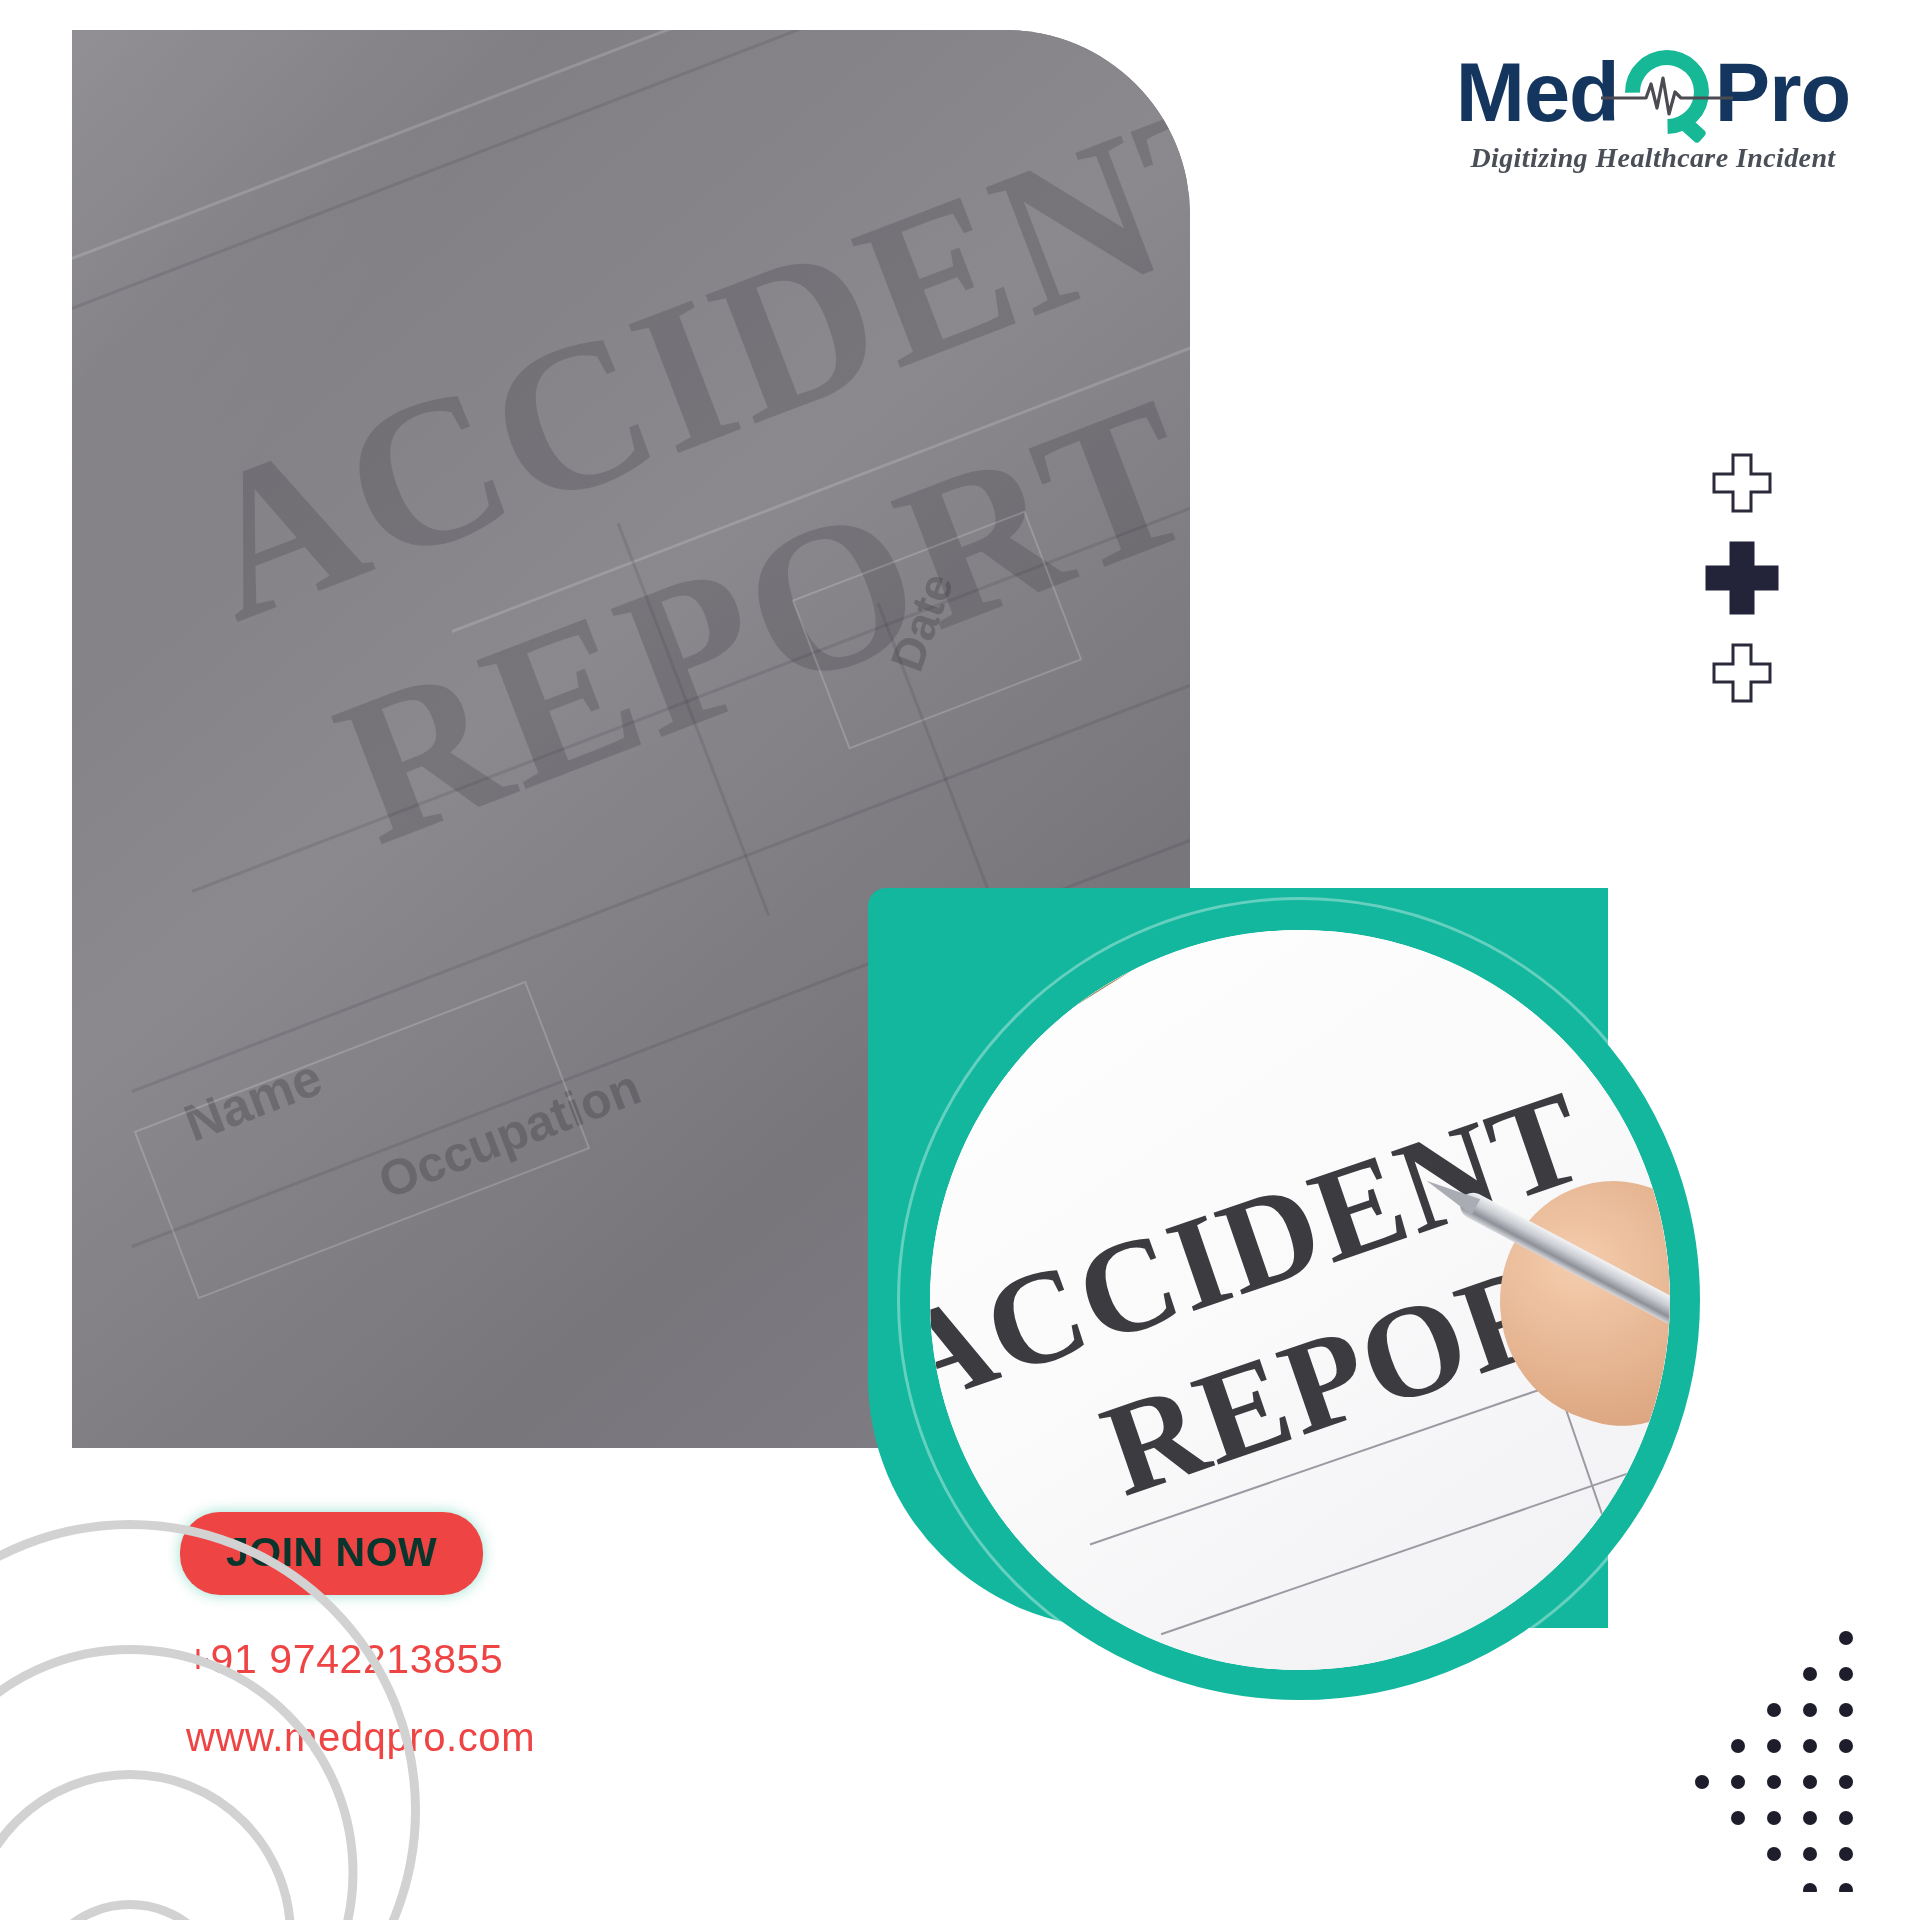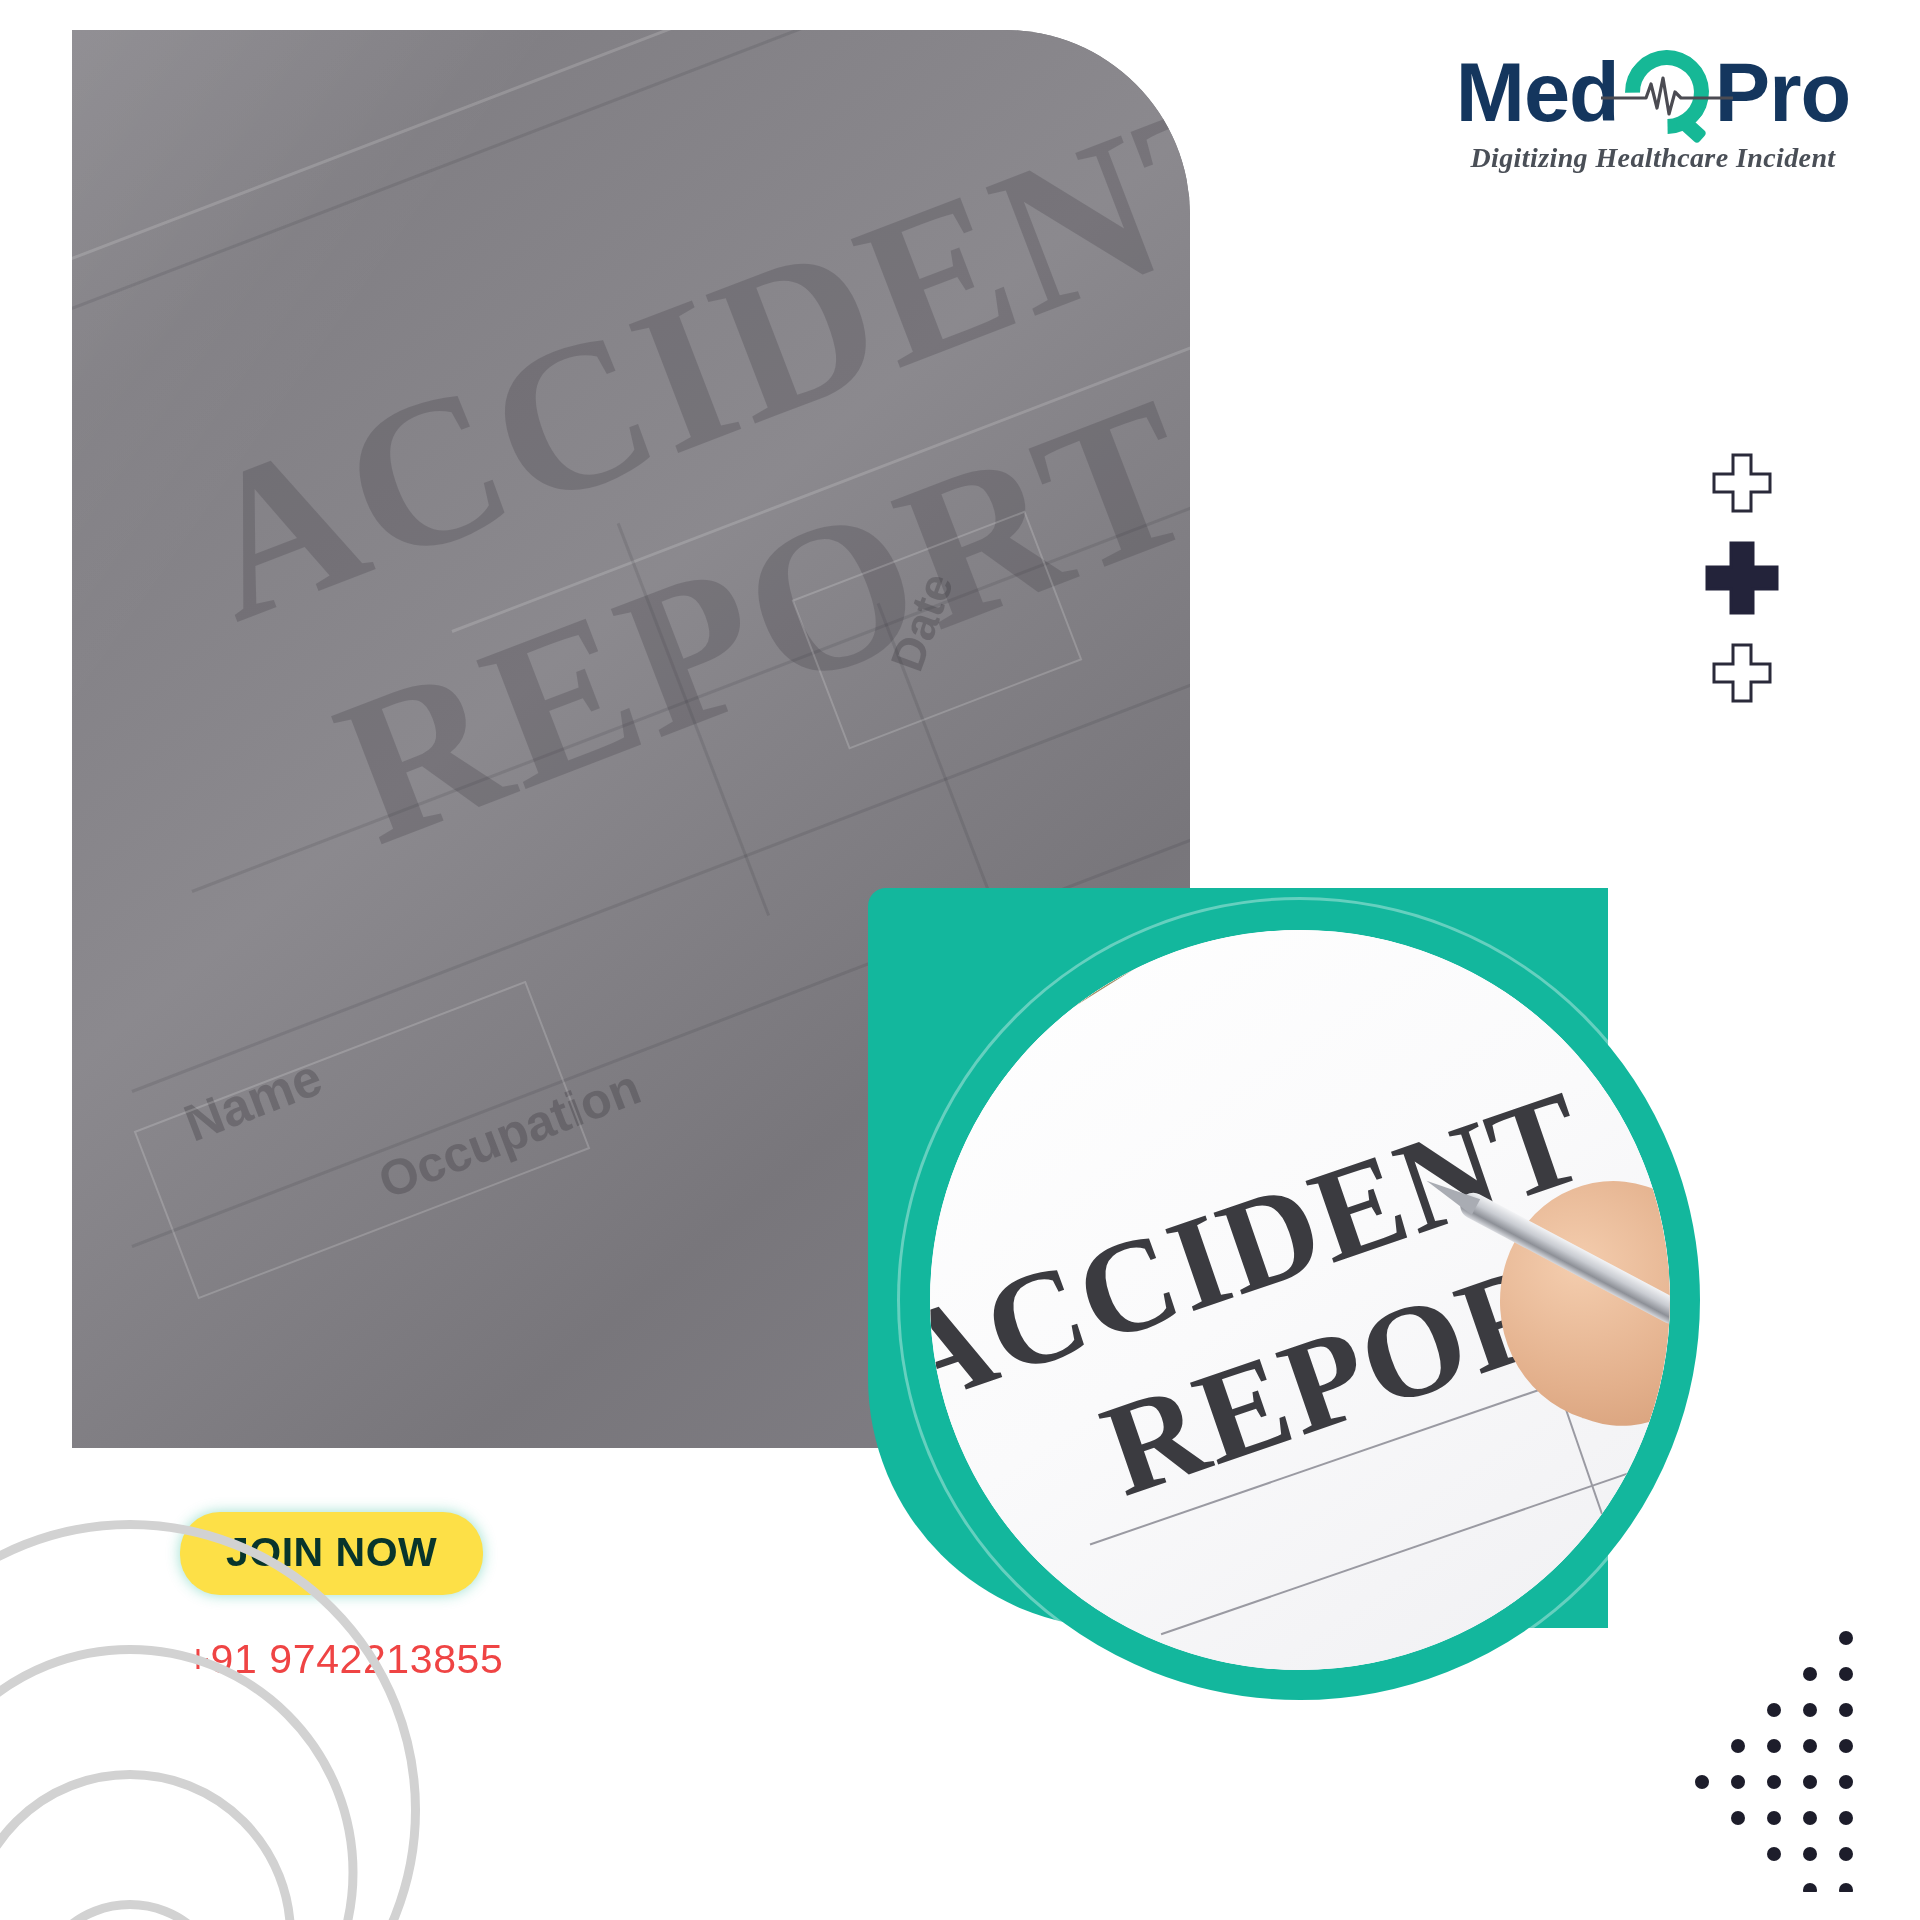--- a/index.html
+++ b/index.html
@@ -157,21 +157,21 @@
     border-radius:50% 40% 45% 55%;
     transform:rotate(18deg);
   }
 
   
   .dots { position:absolute; right:30px; bottom:28px; width:280px; height:280px; }
 
   
   .cta {
     position:absolute; left:180px; top:1512px;
-    background:#fde047; color:#08352c;
+    background:#ef4444; color:#08352c;
     font-family:"Liberation Sans Narrow","Liberation Sans", sans-serif;
     font-weight:700; font-size:41px; letter-spacing:.5px;
     padding:17px 46px 19px 46px; border-radius:40px;
     box-shadow:0 0 14px rgba(31,184,148,.45);
   }
   .contact {
     position:absolute; left:186px; top:1636px;
     font-family:"Liberation Sans", sans-serif; color:#ef4444;
   }
   .contact .phone { font-size:41px; letter-spacing:.6px; margin-bottom:32px; }
@@ -291,20 +291,21 @@
       <div class="pen">
         <span class="body"></span>
         <span class="tip"></span>
       </div>
     </div>
   </div>
 
   <div class="cta">JOIN NOW</div>
   <div class="contact">
     <div class="phone">+91 9742213855</div>
+    <div class="web">www.medqpro.com</div>
   </div>
 
   <div class="arcs">
     <span class="arc" style="width:200px;  height:200px;"></span>
     <span class="arc" style="width:330px;  height:330px;"></span>
     <span class="arc" style="width:455px;  height:455px;"></span>
     <span class="arc" style="width:580px;  height:580px;"></span>
   </div>
 
 </div>

